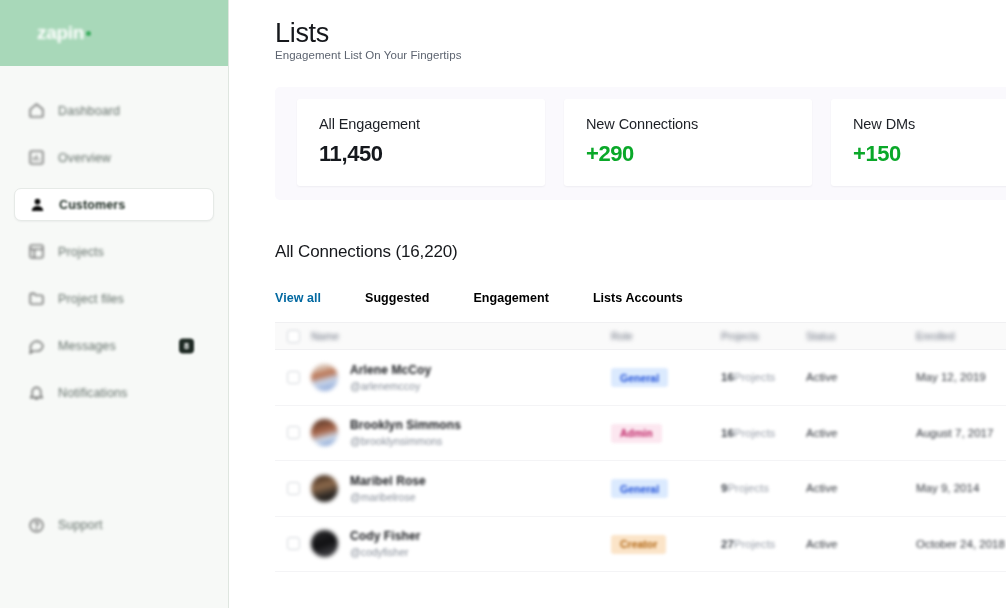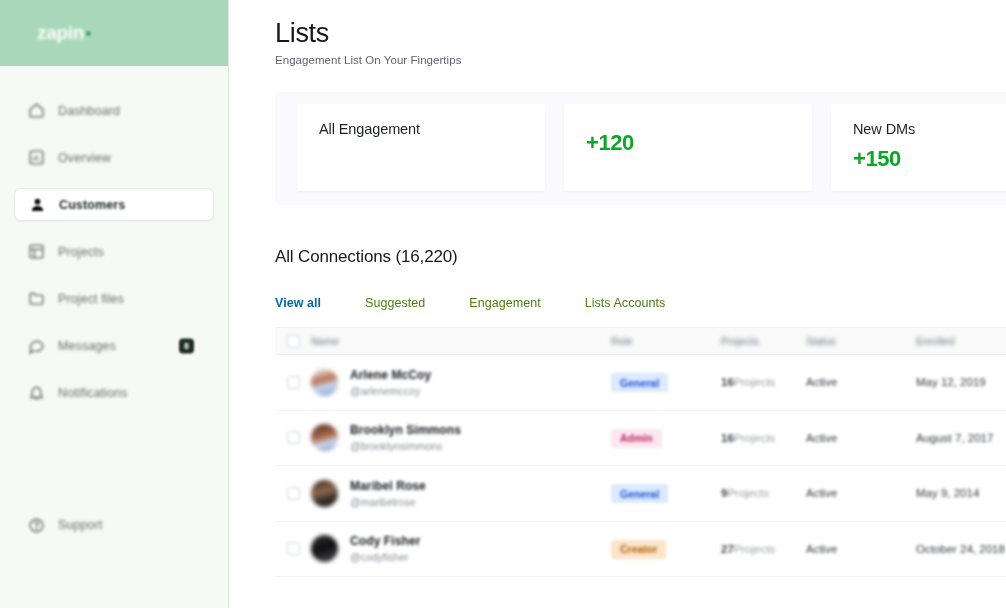--- a/index.html
+++ b/index.html
@@ -79,21 +79,21 @@
     background:#ffffff;
     padding:18px 0 0 46px;
     overflow:hidden;
     position:relative;
   }
   .page-title {
     font-size:27px; font-weight:400; color:#16181c;
     letter-spacing:-.3px; line-height:1.15;
   }
   .page-sub {
-    font-size:11.5px; color:#5d6470; margin-top:5px; letter-spacing:.05px;
+    font-size:11.5px; color:#5d6470; letter-spacing:.05px;
   }
 
   
   .stats-wrap {
     margin-top:26px; margin-right:0;
     background:#faf9fd;
     border-radius:5px;
     padding:12px 0 14px 22px;
     display:flex; gap:19px;
     width:736px;
@@ -116,21 +116,21 @@
 
   
   .list-head {
     margin-top:42px;
     font-size:17px; color:#16181c; font-weight:400; letter-spacing:-.15px;
   }
   .tabs {
     display:flex; gap:0; margin-top:29px;
   }
   .tab {
-    font-size:12.5px; color:#4d7c0f; font-weight:400;
+    font-size:12.5px; color:#000000; font-weight:700;
     padding-right:44px; letter-spacing:.05px;
   }
   .tab.active { font-weight:700; color:#0369a1; }
 
   
   .table { margin-top:17px; width:960px; }
   .thead {
     display:flex; align-items:center;
     height:28px;
     background:#fafafa;
@@ -288,23 +288,25 @@
   </aside>
 
   <main class="main">
 
     <h1 class="page-title">Lists</h1>
     <div class="page-sub">Engagement List On Your Fingertips</div>
 
     <section class="stats-wrap" id="stats-wrap">
         <div class="stat-card">
           <div class="stat-label">All Engagement</div>
+          <div class="stat-value">11,450</div>
         </div>
         <div class="stat-card">
-          <div class="stat-value pos">+120</div>
+          <div class="stat-label">New Connections</div>
+          <div class="stat-value pos">+290</div>
         </div>
         <div class="stat-card">
           <div class="stat-label">New DMs</div>
           <div class="stat-value pos">+150</div>
         </div>
       </section>
 
     <h2 class="list-head">All Connections (16,220)</h2>
 
     <div class="tabs" id="tabs">

